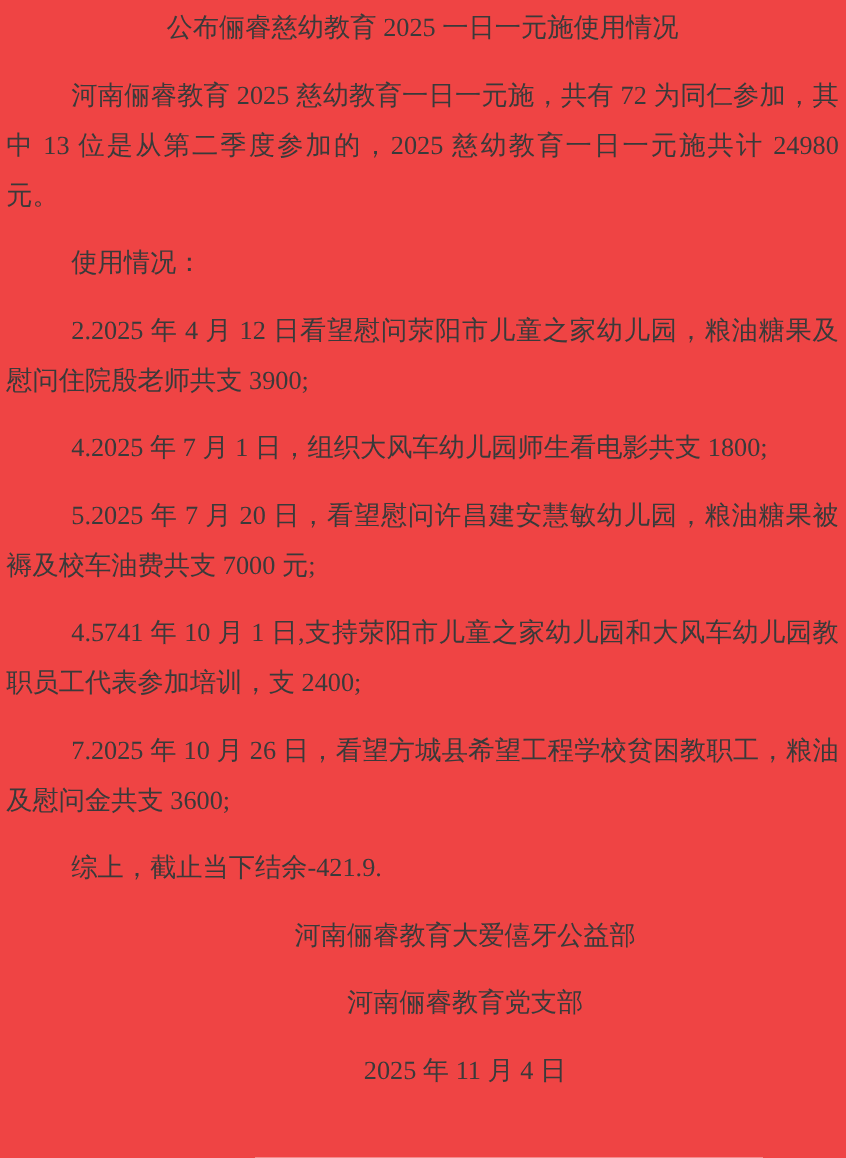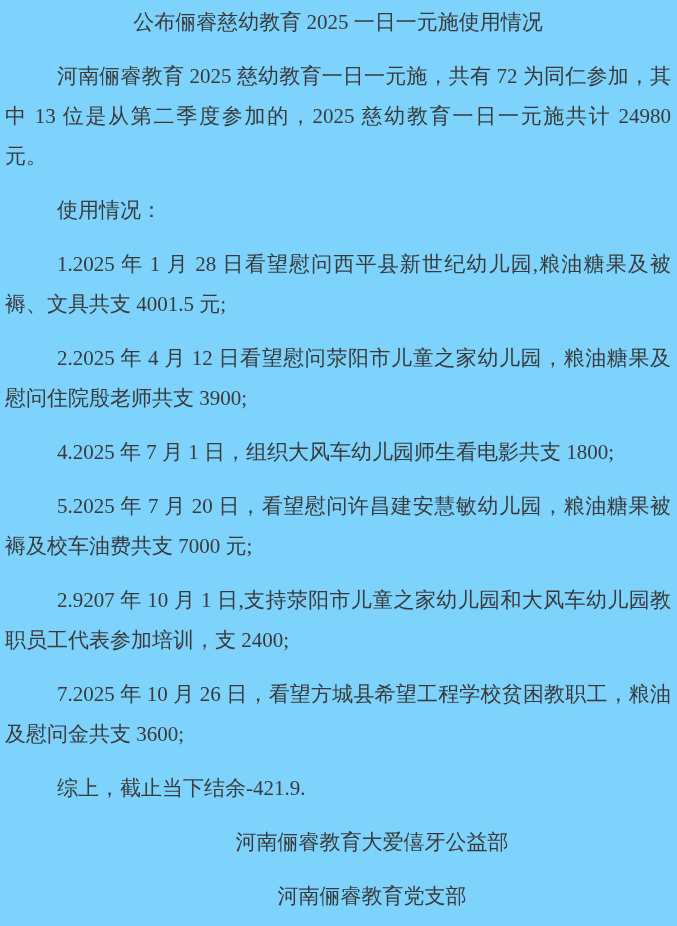--- a/index.html
+++ b/index.html
@@ -10,21 +10,21 @@
   body {
     width: 677px;
     height: 926px;
     overflow: hidden;
     font-family: "Liberation Serif", "DejaVu Serif", serif;
   }
   .page {
     box-sizing: border-box;
     width: 677px;
     height: 926px;
-    background: #7dd3fc;
+    background: #ef4444;
     color: #3a3a3a;
     padding: 2px 6px 0 5px;
     font-size: 21px;
     line-height: 40px;
   }
   .page p {
     margin: 0;
     text-align: justify;
     overflow-wrap: anywhere;
   }
@@ -44,23 +44,22 @@
     padding-left: 68px; 
   }
 </style>
 </head>
 <body>
 
 <div class="page">
   <p class="doc-title">公布俪睿慈幼教育 2025 一日一元施使用情况</p>
   <p class="indent">河南俪睿教育 2025 慈幼教育一日一元施，共有 72 为同仁参加，其中 13 位是从第二季度参加的，2025 慈幼教育一日一元施共计 24980 元。</p>
   <p class="indent">使用情况：</p>
-  <p class="indent">1.2025 年 1 月 28 日看望慰问西平县新世纪幼儿园,粮油糖果及被褥、文具共支 4001.5 元;</p>
   <p class="indent">2.2025 年 4 月 12 日看望慰问荥阳市儿童之家幼儿园，粮油糖果及慰问住院殷老师共支 3900;</p>
   <p class="indent">4.2025 年 7 月 1 日，组织大风车幼儿园师生看电影共支 1800;</p>
   <p class="indent">5.2025 年 7 月 20 日，看望慰问许昌建安慧敏幼儿园，粮油糖果被褥及校车油费共支 7000 元;</p>
-  <p class="indent">2.9207 年 10 月 1 日,支持荥阳市儿童之家幼儿园和大风车幼儿园教职员工代表参加培训，支 2400;</p>
+  <p class="indent">4.5741 年 10 月 1 日,支持荥阳市儿童之家幼儿园和大风车幼儿园教职员工代表参加培训，支 2400;</p>
   <p class="indent">7.2025 年 10 月 26 日，看望方城县希望工程学校贫困教职工，粮油及慰问金共支 3600;</p>
   <p class="indent">综上，截止当下结余-421.9.</p>
   <p class="sig">河南俪睿教育大爱僖牙公益部</p>
   <p class="sig">河南俪睿教育党支部</p>
   <p class="sig">2025 年 11 月 4 日</p>
 </div>
 
 </body></html>

